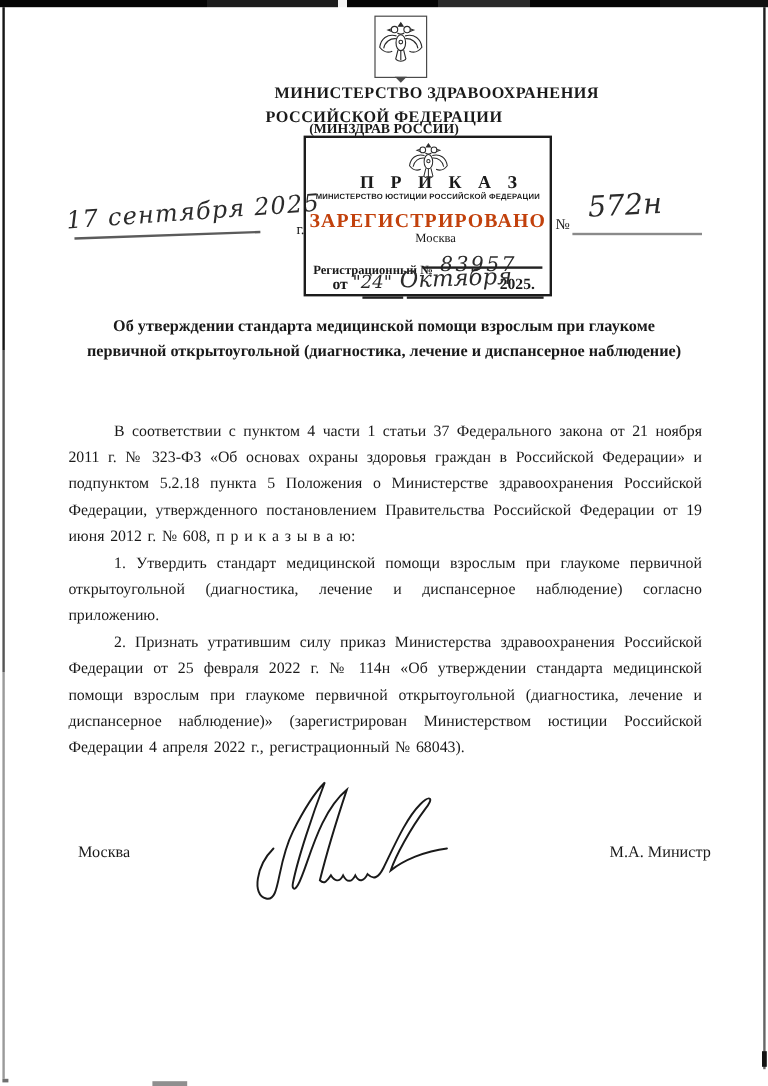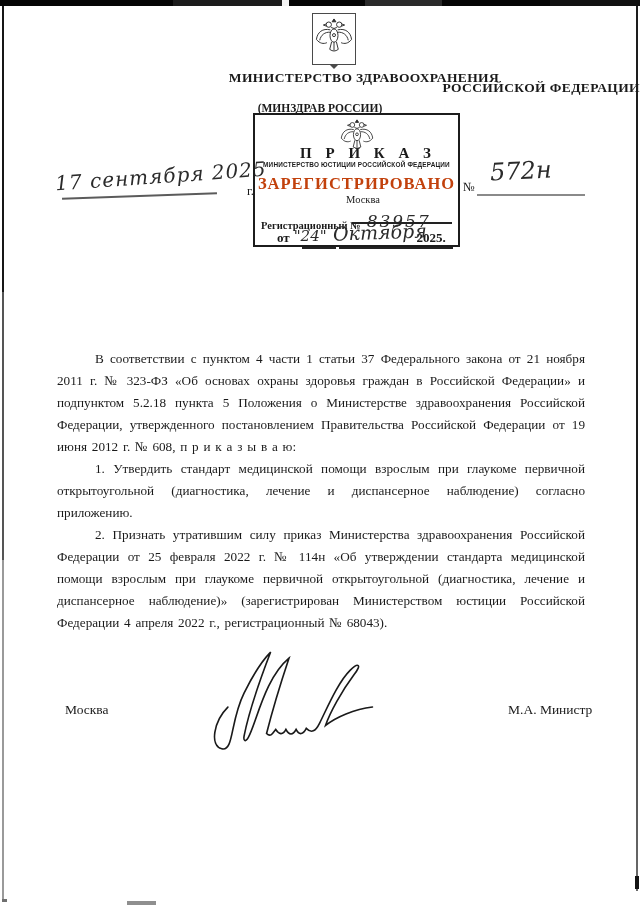--- a/index.html
+++ b/index.html
@@ -18,21 +18,21 @@
   .artifact-corner{position:absolute;left:2px;top:899px;width:5px;height:3px;background:#6f6f6f;}
   .artifact-right-tick{position:absolute;left:635px;top:876px;width:4px;height:13px;background:#141414;}
 
   
   .emblem-box{position:absolute;left:312px;top:13px;width:42px;height:50px;border:1px solid #4a4a4a;}
   .emblem-box svg{display:block;margin:1px auto 0;}
   .emblem-point{position:absolute;left:50%;top:100%;transform:translateX(-50%);
     width:0;height:0;border-left:5px solid transparent;border-right:5px solid transparent;border-top:5px solid #4a4a4a;}
   .min-line{position:absolute;left:0;width:640px;text-align:center;font-weight:bold;}
   .min1{top:70px;font-size:13.5px;letter-spacing:.4px;margin-left:44px;}
-  .min2{top:80px;font-size:13.5px;letter-spacing:.4px;text-align:right;}
+  .min2{top:90px;font-size:13.5px;letter-spacing:.4px;}
   .min3{top:102px;font-size:11.5px;}
   .doc-type{position:absolute;left:368px;top:145px;transform:translateX(-50%);
     font-weight:bold;font-size:15px;letter-spacing:5px;white-space:nowrap;}
   .city{position:absolute;left:363px;top:194px;transform:translateX(-50%);font-size:10.5px;}
 
   
   .hand{font-style:italic;font-family:"DejaVu Serif",serif;color:#2b2b2b;white-space:nowrap;}
   .date-hand{position:absolute;left:55px;top:164px;font-size:20px;letter-spacing:1px;transform:rotate(-4deg);}
   .date-underline{position:absolute;left:62px;top:195px;width:155px;height:1.5px;background:#5b5b5b;transform:rotate(-2deg);}
   .date-suffix{position:absolute;left:247px;top:184px;font-size:12.5px;}
@@ -128,20 +128,21 @@
     <div class="stamp-dateline">
       <span class="stamp-ot">от</span>
       <span class="hand stamp-day">"24"</span>
       <span class="hand stamp-month">Октября</span>
       <span class="stamp-year">2025.</span>
     </div>
     <div class="stamp-day-underline"></div>
     <div class="stamp-month-underline"></div>
   </div>
 
+  <div class="order-title">Об утверждении стандарта медицинской помощи взрослым при глаукоме первичной открытоугольной (диагностика, лечение и диспансерное наблюдение)</div>
 
   <div class="order-body">
     <p>В соответствии с пунктом 4 части 1 статьи 37 Федерального закона от 21 ноября 2011 г. № 323-ФЗ «Об основах охраны здоровья граждан в Российской Федерации» и подпунктом 5.2.18 пункта 5 Положения о Министерстве здравоохранения Российской Федерации, утвержденного постановлением Правительства Российской Федерации от 19 июня 2012 г. № 608, п р и к а з ы в а ю:</p>
     <p>1. Утвердить стандарт медицинской помощи взрослым при глаукоме первичной открытоугольной (диагностика, лечение и диспансерное наблюдение) согласно приложению.</p>
     <p>2. Признать утратившим силу приказ Министерства здравоохранения Российской Федерации от 25 февраля 2022 г. № 114н «Об утверждении стандарта медицинской помощи взрослым при глаукоме первичной открытоугольной (диагностика, лечение и диспансерное наблюдение)» (зарегистрирован Министерством юстиции Российской Федерации 4 апреля 2022 г., регистрационный № 68043).</p>
   </div>
 
   <div class="sig-position">Москва</div>
   <svg class="sig-stroke" width="190" height="112" viewBox="0 0 180 110">
     <path d="M28 58 C14 72 10 96 22 99 C34 102 30 72 44 44 C52 28 62 12 70 4 C60 30 48 66 44 86 C43 91 45 93 48 88 C56 74 64 30 88 10 C78 40 70 68 66 84 C70 88 72 84 75 80 C78 85 82 86 85 80 C88 86 92 86 95 80 C98 86 102 85 105 79 C110 84 114 82 118 74 C126 58 136 34 148 22 C156 14 160 16 152 26 C140 42 128 64 124 76 C134 68 152 60 170 58" fill="none" stroke="#1a1a1a" stroke-width="1.6" stroke-linecap="round"></path>

